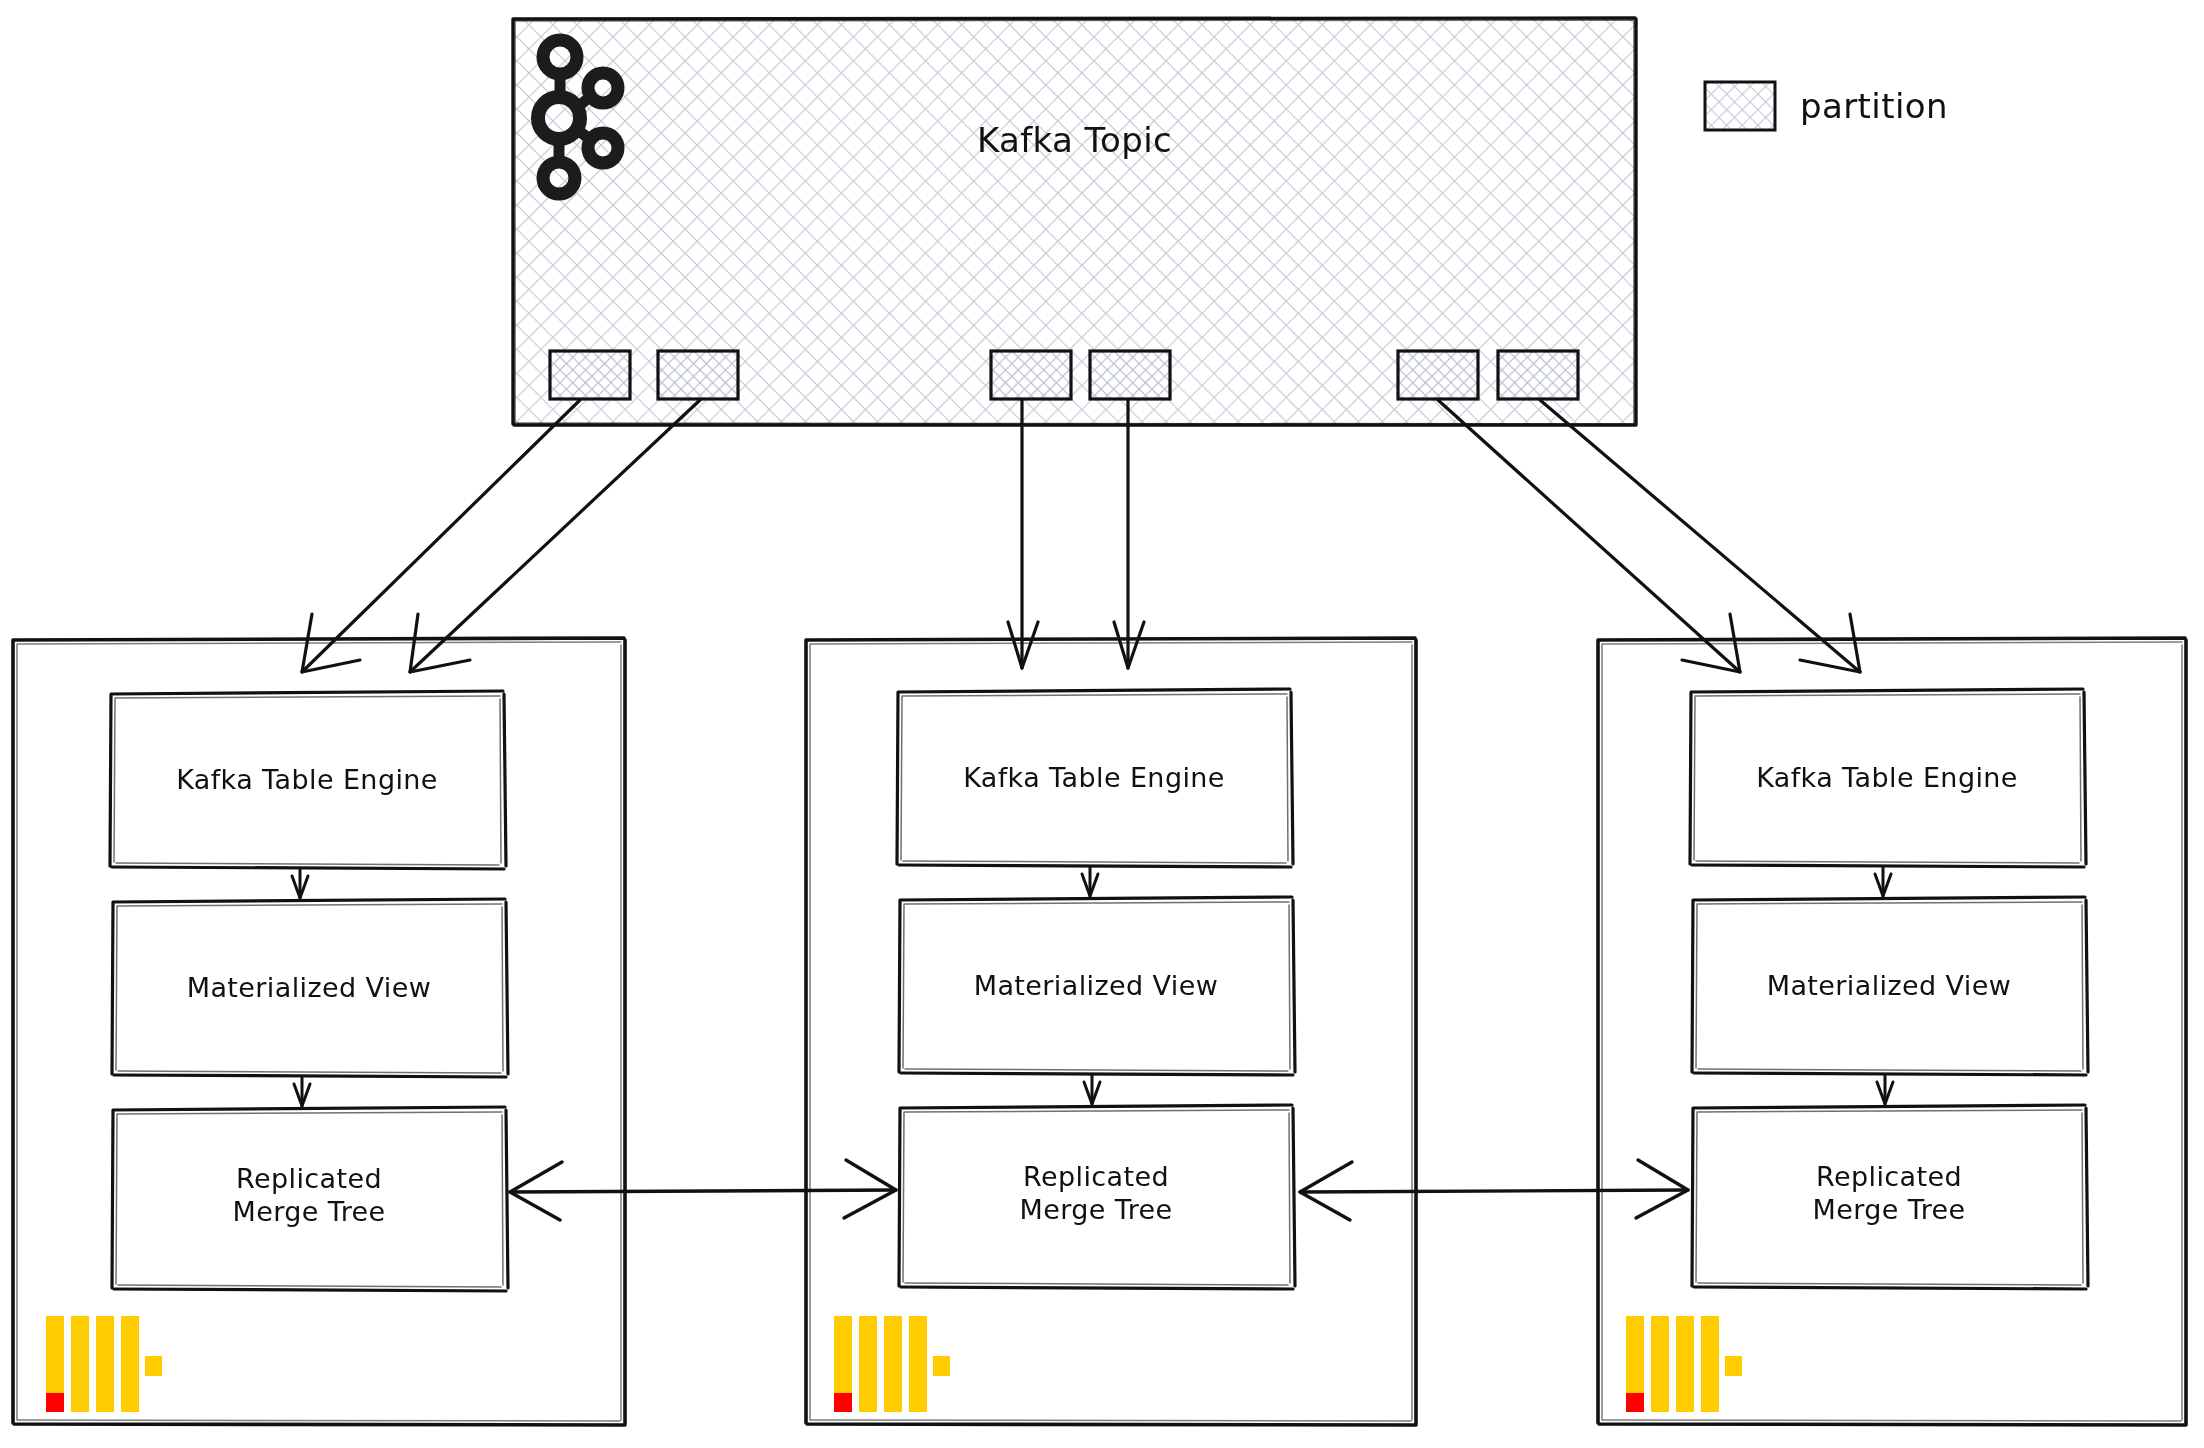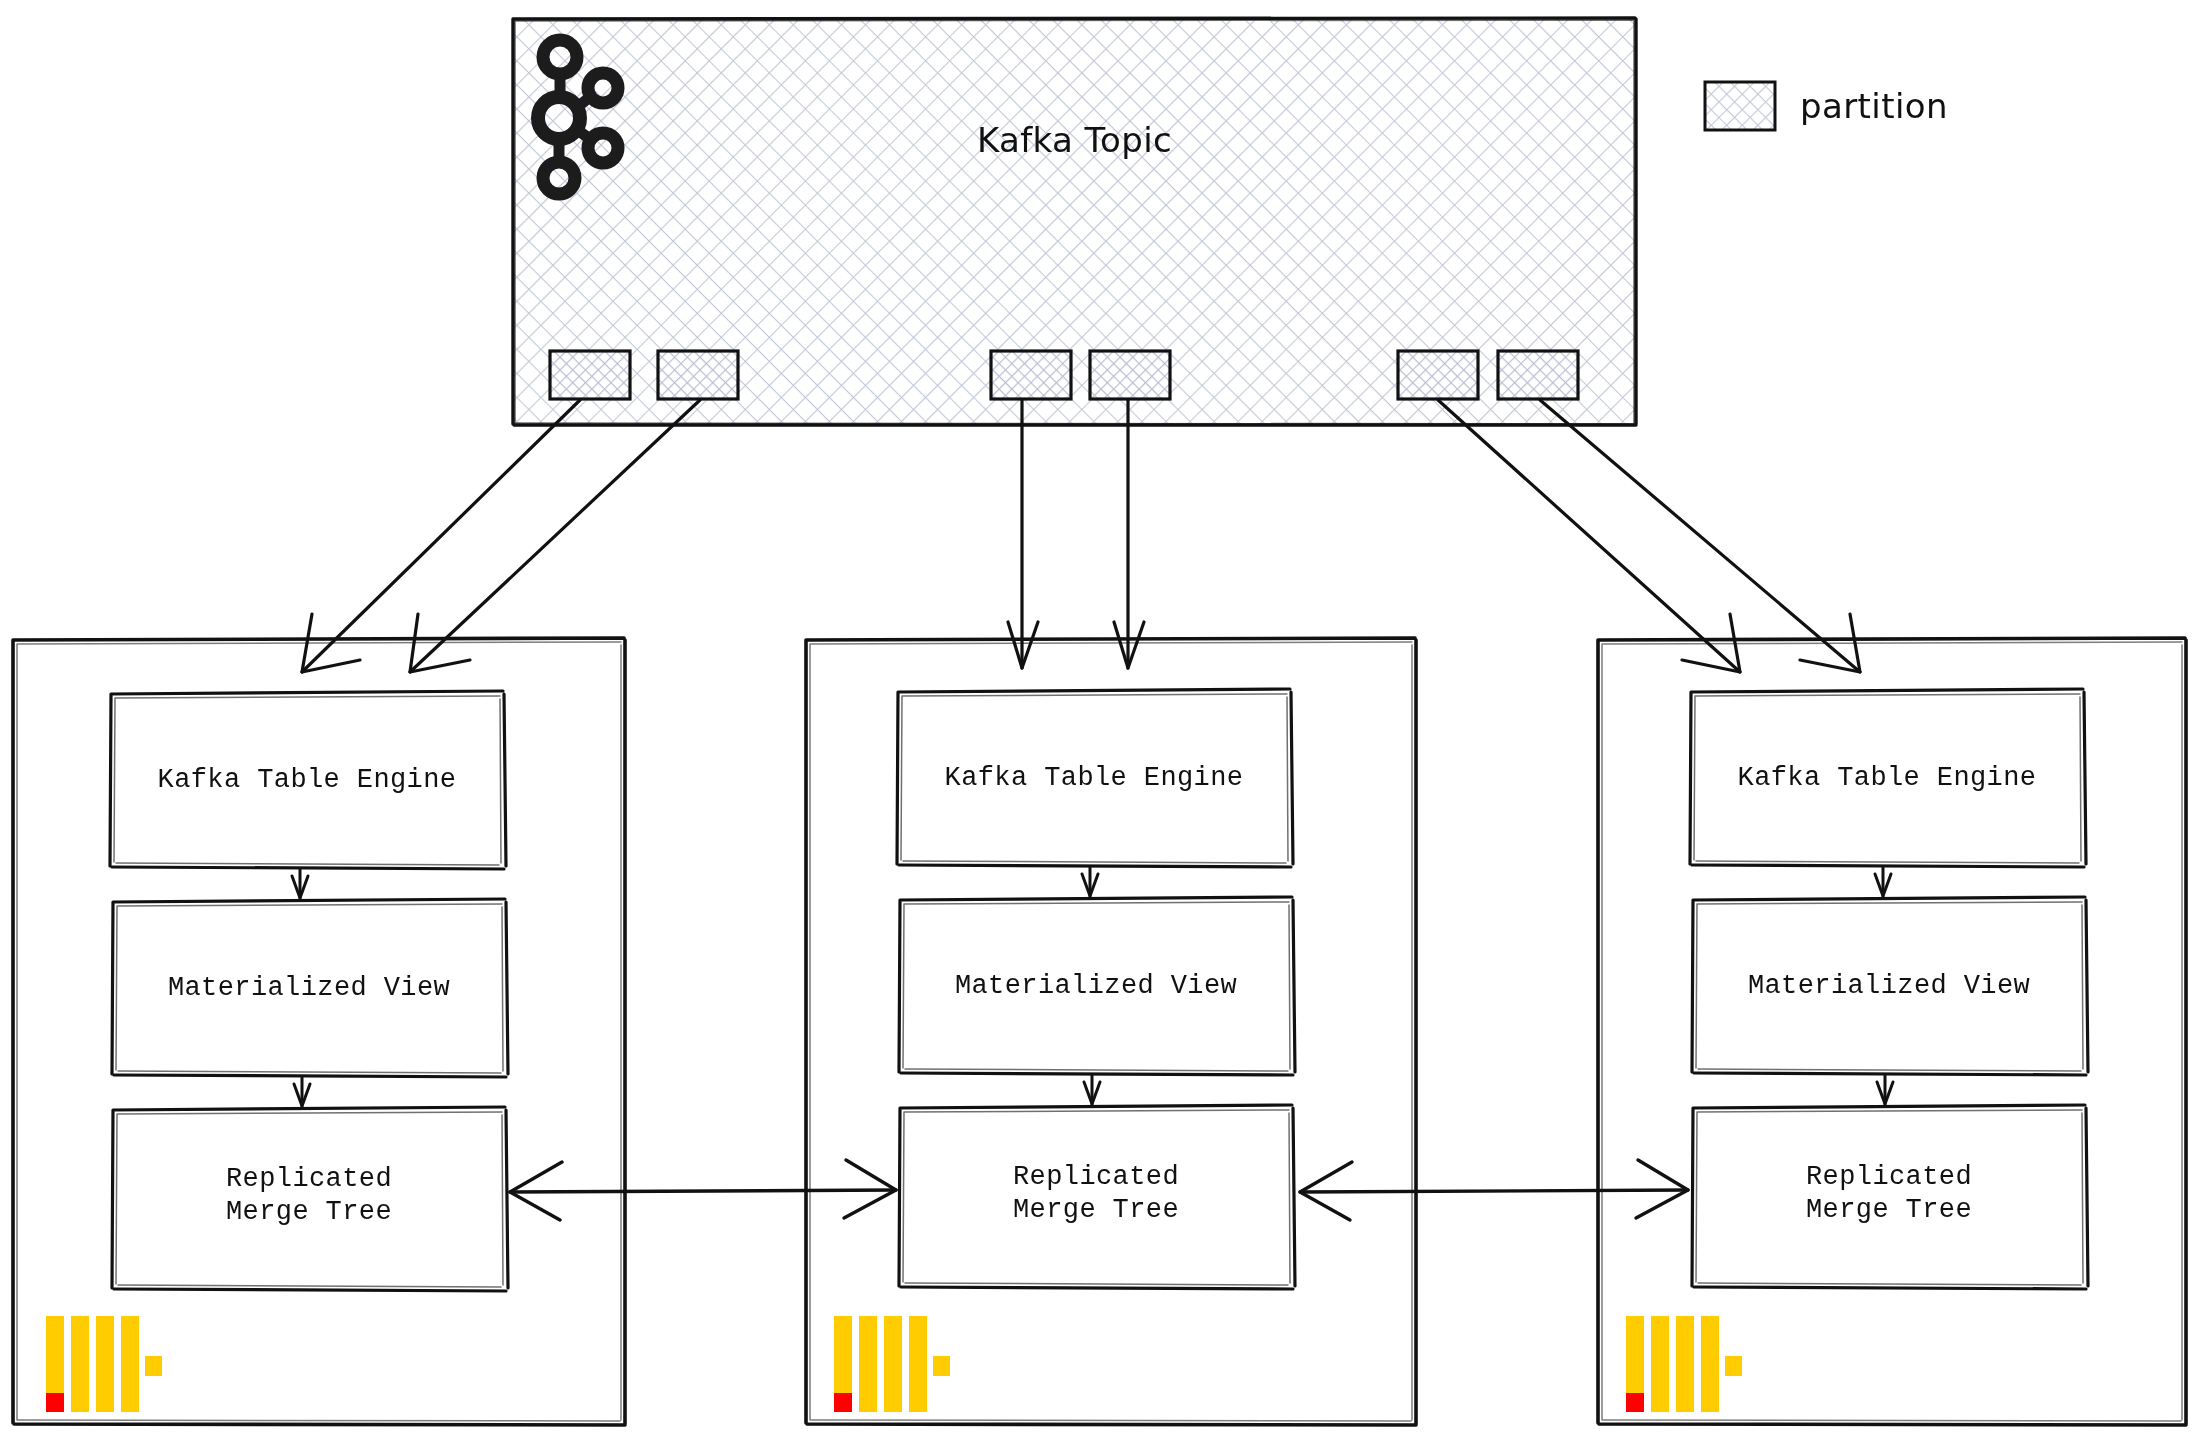--- a/index.html
+++ b/index.html
@@ -35,21 +35,20 @@
     line-height: 1.22;
     white-space: pre-line;
     letter-spacing: 0.4px;
     pointer-events: none;
   }
   .topic-title {
     font-size: 34px;
   }
   .node-title {
     font-size: 27px;
-    font-family: Liberation Mono, monospace;
   }
   .legend-title {
     font-size: 34px;
     text-align: left;
   }
   
   .ch-logo {
     position: absolute;
   }
   .ch-bar {

